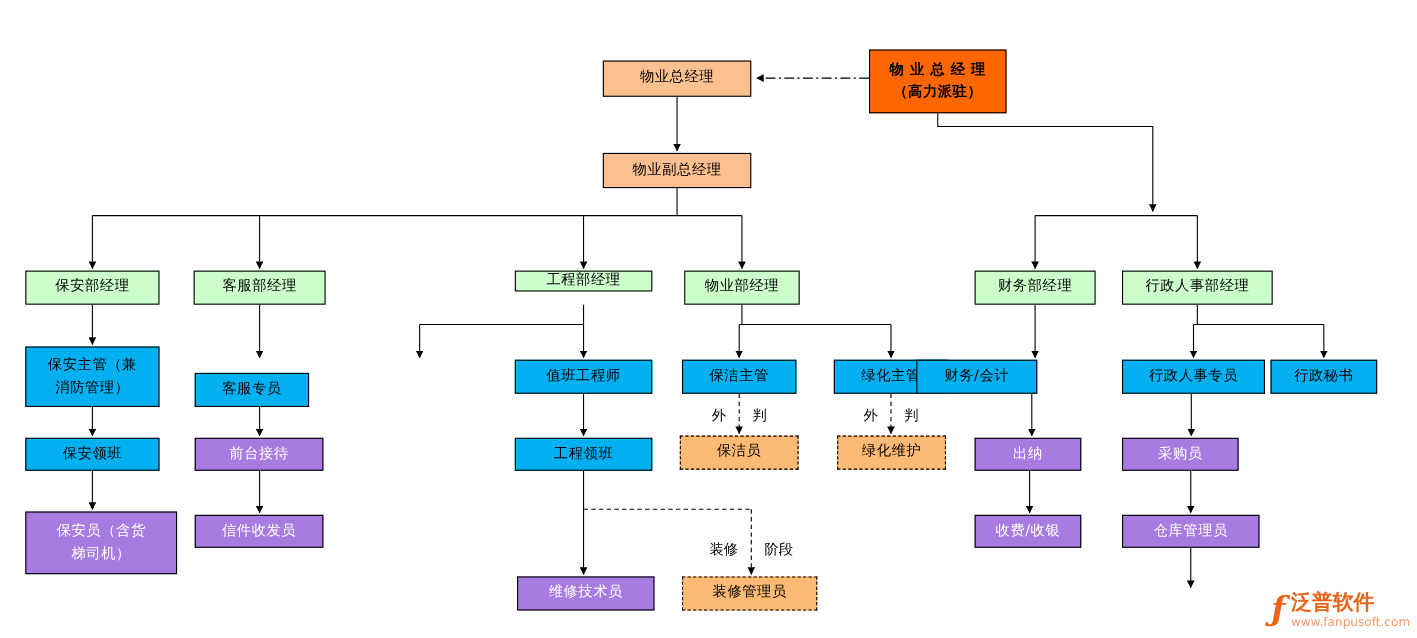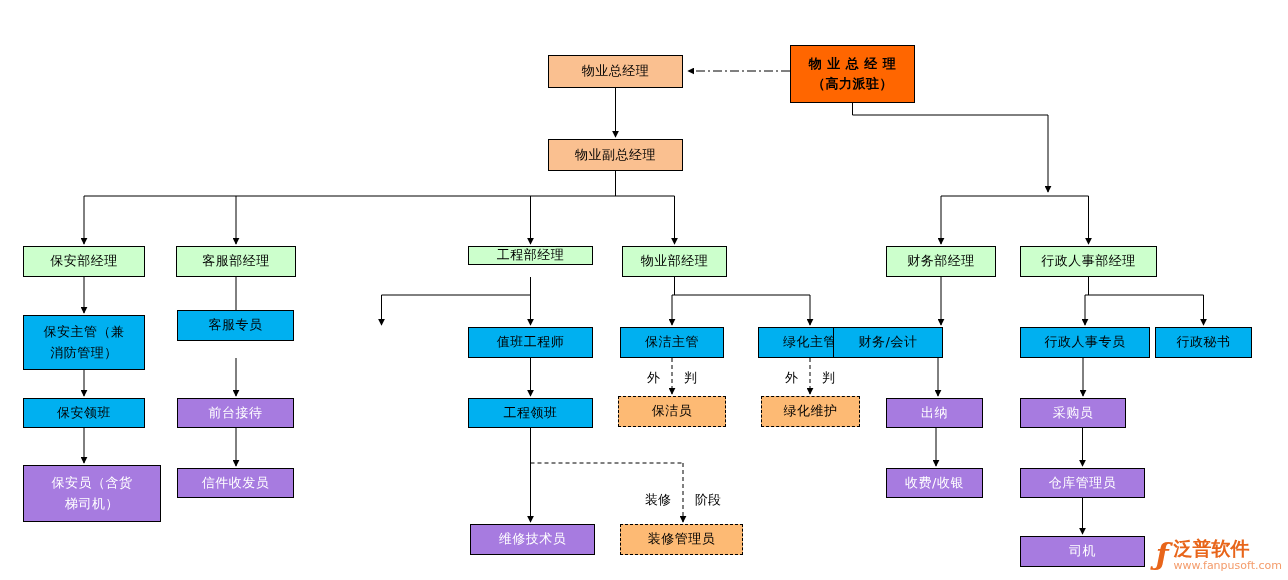--- a/index.html
+++ b/index.html
@@ -115,21 +115,21 @@
   <div class="node green" style="left:622px;top:246px;width:105px;height:31px;">物业部经理</div>
   <div class="node green" style="left:886px;top:246px;width:110px;height:31px;">财务部经理</div>
   <div class="node green" style="left:1020px;top:246px;width:137px;height:31px;">行政人事部经理</div>
 
   <div class="node cyan" style="left:23px;top:315px;width:122px;height:55px;">保安主管（兼
 消防管理）</div>
   <div class="node cyan" style="left:23px;top:398px;width:122px;height:30px;">保安领班</div>
   <div class="node purple" style="left:23px;top:465px;width:138px;height:57px;">保安员（含货
 梯司机）</div>
 
-  <div class="node cyan" style="left:177px;top:310px;width:117px;height:31px;">客服专员</div>
+  <div class="node cyan" style="left:177px;top:339px;width:104px;height:31px;">客服专员</div>
   <div class="node purple" style="left:177px;top:398px;width:117px;height:30px;">前台接待</div>
   <div class="node purple" style="left:177px;top:468px;width:117px;height:30px;">信件收发员</div>
 
   <div class="node cyan" style="left:468px;top:327px;width:125px;height:31px;">值班工程师</div>
   <div class="node cyan" style="left:468px;top:398px;width:125px;height:30px;">工程领班</div>
   <div class="node purple" style="left:470px;top:524px;width:125px;height:31px;">维修技术员</div>
 
   <div class="node cyan" style="left:620px;top:327px;width:104px;height:31px;">保洁主管</div>
   <div class="node cyan" style="left:758px;top:327px;width:104px;height:31px;">绿化主管</div>
   <div class="node dashedbox" style="left:618px;top:396px;width:108px;height:31px;">保洁员</div>
@@ -137,21 +137,20 @@
   <div class="node dashedbox" style="left:620px;top:524px;width:123px;height:31px;">装修管理员</div>
 
   <div class="node cyan" style="left:833px;top:327px;width:110px;height:31px;">财务/会计</div>
   <div class="node purple" style="left:886px;top:398px;width:97px;height:30px;">出纳</div>
   <div class="node purple" style="left:886px;top:468px;width:97px;height:30px;">收费/收银</div>
 
   <div class="node cyan" style="left:1020px;top:327px;width:130px;height:31px;">行政人事专员</div>
   <div class="node cyan" style="left:1155px;top:327px;width:97px;height:31px;">行政秘书</div>
   <div class="node purple" style="left:1020px;top:398px;width:106px;height:30px;">采购员</div>
   <div class="node purple" style="left:1020px;top:468px;width:125px;height:30px;">仓库管理员</div>
-  <div class="node purple" style="left:1020px;top:536px;width:125px;height:31px;">司机</div>
 
   <div class="wire-label" style="left:612px;top:367px;width:120px;height:22px;gap:24px;">
     <span>外</span>
     <span>判</span>
   </div>
   <div class="wire-label" style="left:750px;top:367px;width:120px;height:22px;gap:24px;">
     <span>外</span>
     <span>判</span>
   </div>
   <div class="wire-label" style="left:613px;top:489px;width:140px;height:22px;gap:24px;">

